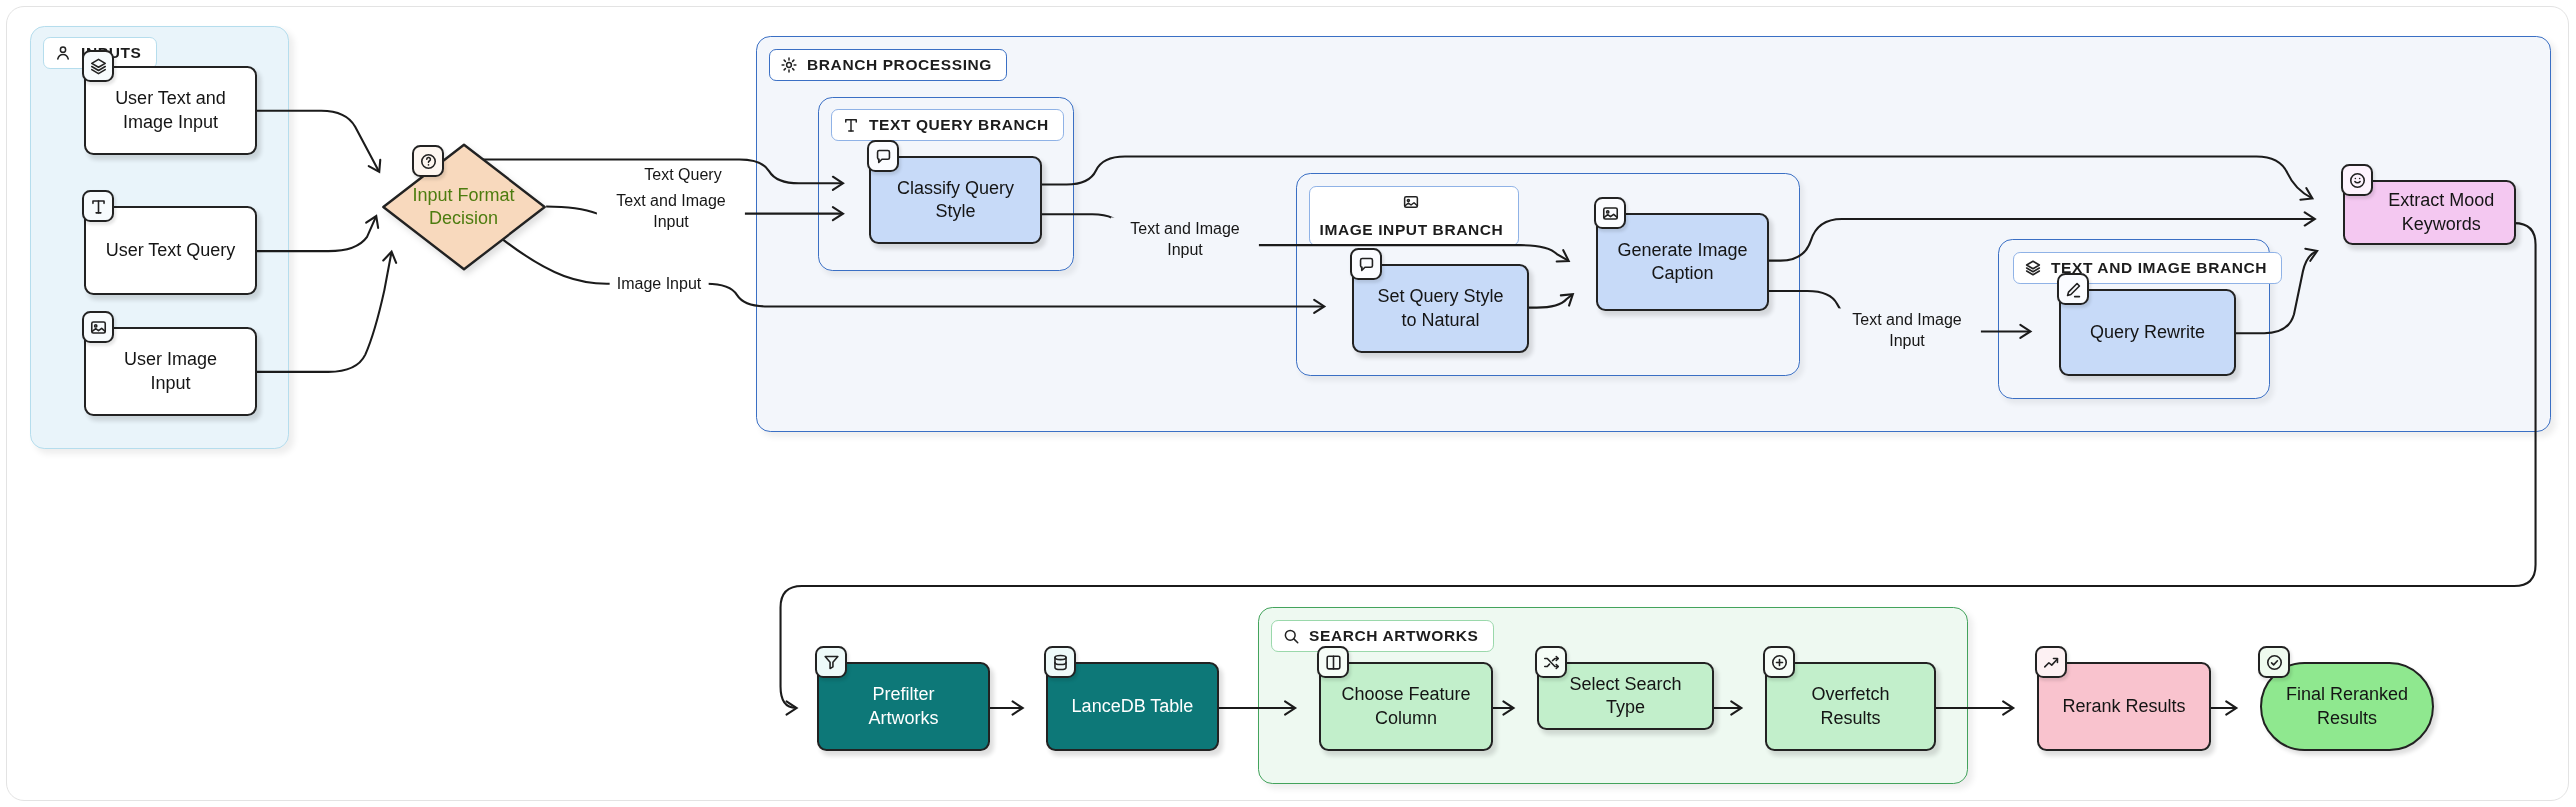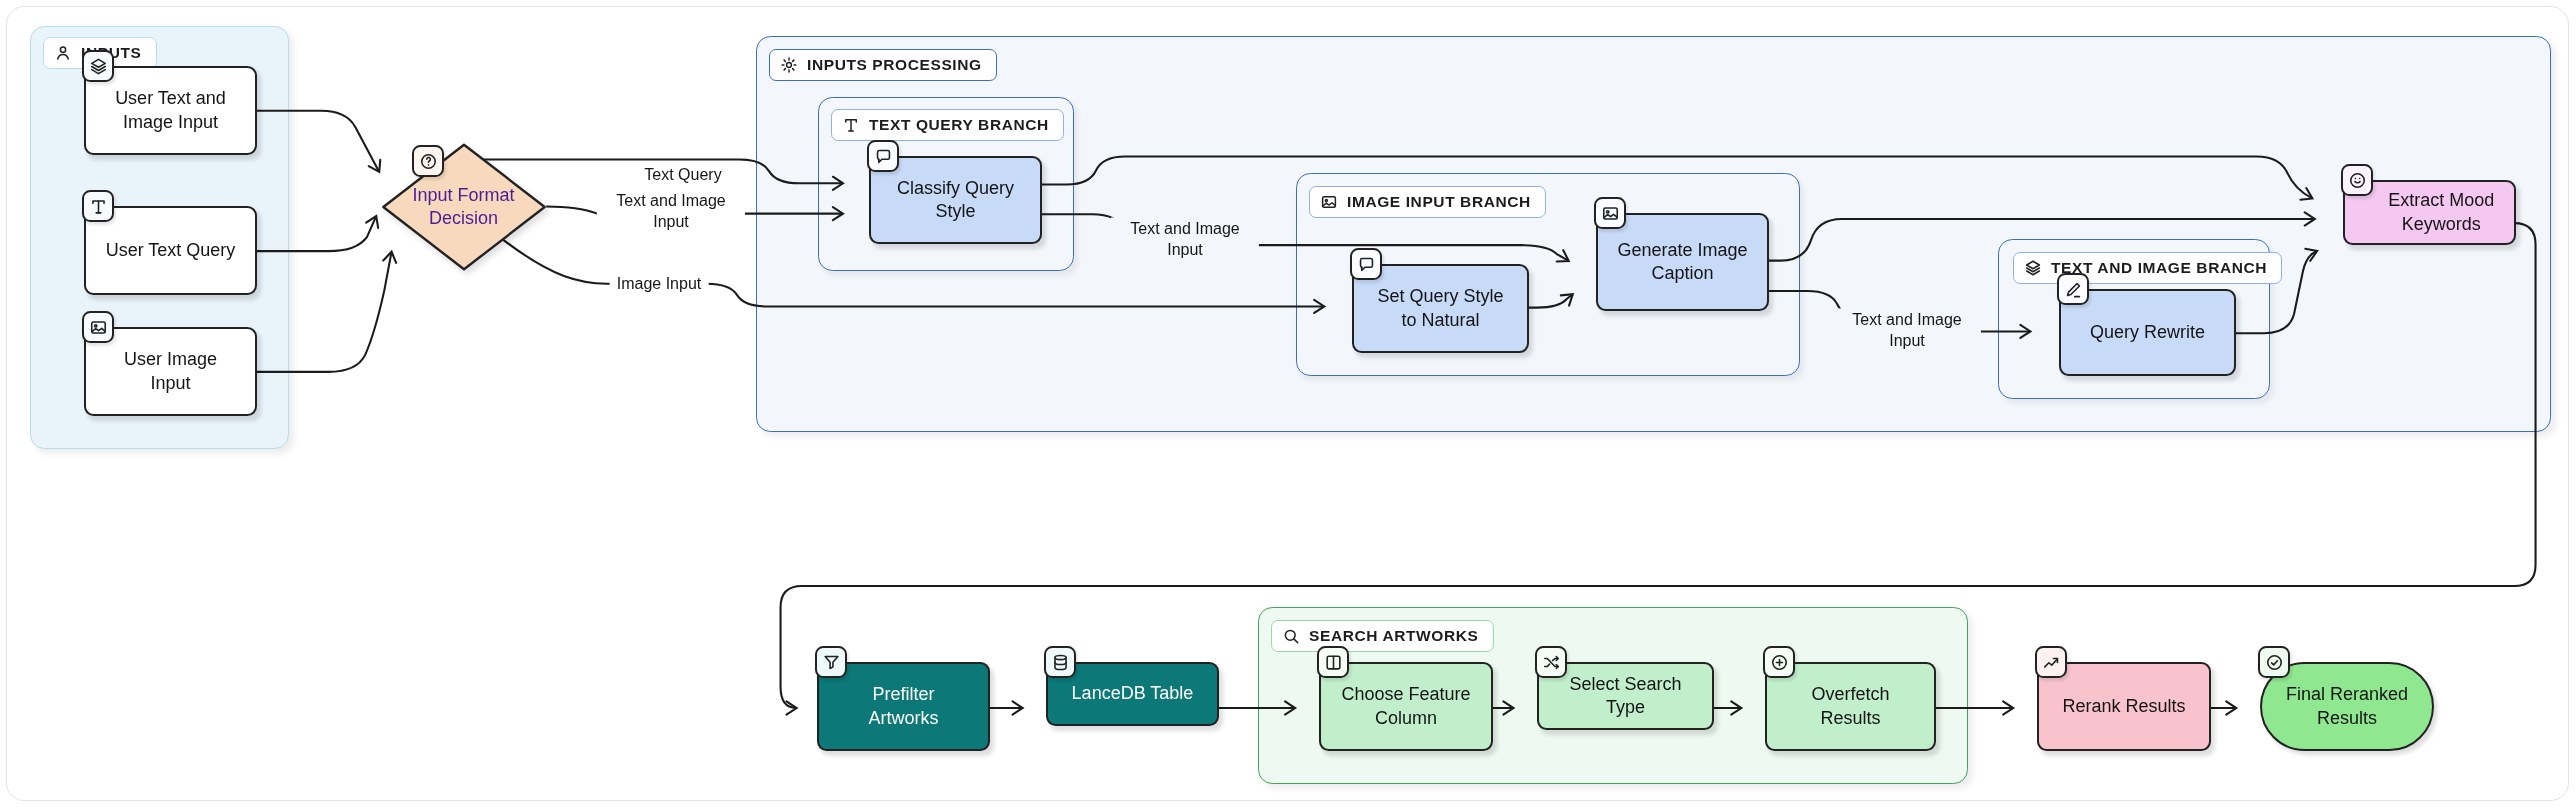--- a/index.html
+++ b/index.html
@@ -18,21 +18,21 @@
   .node{position:absolute;display:flex;align-items:center;justify-content:center;text-align:center;box-sizing:border-box;border:2.4px solid #222222;border-radius:9.5px;font-size:18px;line-height:1.3;color:#151515;padding:0 16.7px;box-shadow:3.6px 4.2px 4.2px rgba(0,0,0,0.13);z-index:7;margin-left:14px;}
   .n-white{background:#ffffff;}
   .n-blue{background:#c7daf8;}
   .n-purple{background:#f4c8f1;}
   .n-teal{background:#0d7878;color:#ffffff;}
   .n-lgreen{background:#c2efcb;}
   .n-rose{background:#f9c3ce;}
   .n-green{background:#8fe88f;border-radius:46px;}
   .nbadge{position:absolute;width:32px;height:32px;box-sizing:border-box;border:2.4px solid #222222;border-radius:8.3px;display:flex;align-items:center;justify-content:center;box-shadow:1.8px 2.4px 3px rgba(0,0,0,0.10);z-index:8;}
   .diamond-wrap{position:absolute;z-index:7;}
-  .diamond-label{position:absolute;display:flex;align-items:center;justify-content:center;text-align:center;font-size:18px;line-height:1.3;color:#4c1d95;z-index:7;}
+  .diamond-label{position:absolute;display:flex;align-items:center;justify-content:center;text-align:center;font-size:18px;line-height:1.3;color:#4d7c0f;z-index:7;}
   .elabel{position:absolute;transform:translate(-50%,-50%);text-align:center;font-size:16px;line-height:1.3;color:#161616;padding:1.8px 7.1px;z-index:6;}
   .edges{position:absolute;left:0;top:0;z-index:5;}
   .edges path{fill:none;stroke:#1b1b1b;stroke-width:3.5;}
   .icon{display:block;}
   .icon *{fill:none;stroke:#222222;stroke-width:2;stroke-linecap:round;stroke-linejoin:round;}
 </style>
 </head>
 <body>
 
 <div class="card"></div>
@@ -49,31 +49,31 @@
       <circle cx="12" cy="7.5" r="3.5"></circle>
       <path d="M5 20c1.2-4.2 3.8-6 7-6s5.8 1.8 7 6"></path>
     </svg>
   <span>INPUTS</span>
 </div>
 <div class="gbadge gb-blue" style="left:769px;top:49px;">
   <svg class="icon" width="18" height="18" viewBox="0 0 24 24">
       <circle cx="12" cy="12" r="3.2"></circle>
       <path d="M12 2.8v2.4M12 18.8v2.4M2.8 12h2.4M18.8 12h2.4M5.5 5.5l1.7 1.7M16.8 16.8l1.7 1.7M18.5 5.5l-1.7 1.7M7.2 16.8l-1.7 1.7"></path>
     </svg>
-  <span>INPUTS PROCESSING</span>
+  <span>BRANCH PROCESSING</span>
 </div>
 <div class="gbadge gb-bluesub" style="left:831px;top:109px;">
   <svg class="icon" width="18" height="18" viewBox="0 0 24 24">
       <path d="M5 8V5h14v3"></path>
       <path d="M12 5v15"></path>
       <path d="M9 20h6"></path>
     </svg>
   <span>TEXT QUERY BRANCH</span>
 </div>
-<div class="gbadge gb-bluesub" style="left:1309px;top:186px;">
+<div class="gbadge gb-bluesub" style="left:1309px;top:186px;flex-direction:column;">
   <svg class="icon" width="18" height="18" viewBox="0 0 24 24">
       <rect x="3.5" y="5" width="17" height="14" rx="2"></rect>
       <circle cx="8.5" cy="10" r="1.4"></circle>
       <path d="M4 17l4.5-3.5 3.5 2.5 4-3 4.5 4"></path>
     </svg>
   <span>IMAGE INPUT BRANCH</span>
 </div>
 <div class="gbadge gb-bluesub" style="left:2013px;top:252px;">
   <svg class="icon" width="18" height="18" viewBox="0 0 24 24">
       <path d="M12 3 3.5 8 12 13l8.5-5z"></path>
@@ -152,21 +152,21 @@
 <div class="node n-blue" style="left:2045px;top:289px;width:177px;height:87px;">
     <span>Query Rewrite</span>
   </div>
 <div class="node n-purple" style="left:2329px;top:180px;width:173px;height:65px;padding-left:40px;">
     <span>Extract Mood Keywords</span>
   </div>
 
 <div class="node n-teal" style="left:803px;top:662px;width:173px;height:89px;">
     <span>Prefilter Artworks</span>
   </div>
-<div class="node n-teal" style="left:1032px;top:662px;width:173px;height:64px;">
+<div class="node n-teal" style="left:1032px;top:662px;width:173px;height:89px;">
     <span>LanceDB Table</span>
   </div>
 <div class="node n-lgreen" style="left:1305px;top:662px;width:174px;height:89px;">
     <span>Choose Feature Column</span>
   </div>
 <div class="node n-lgreen" style="left:1523px;top:662px;width:177px;height:68px;">
     <span>Select Search Type</span>
   </div>
 <div class="node n-lgreen" style="left:1751px;top:662px;width:171px;height:89px;">
     <span>Overfetch Results</span>

